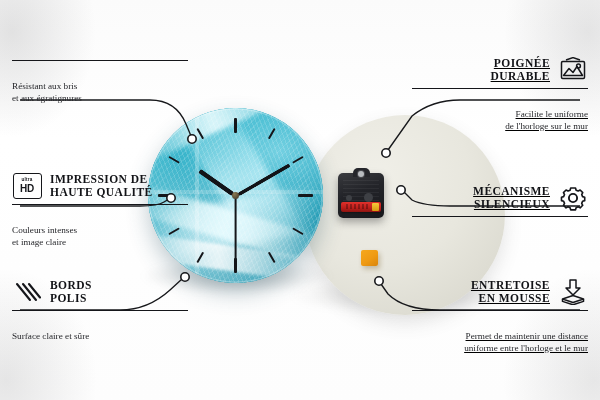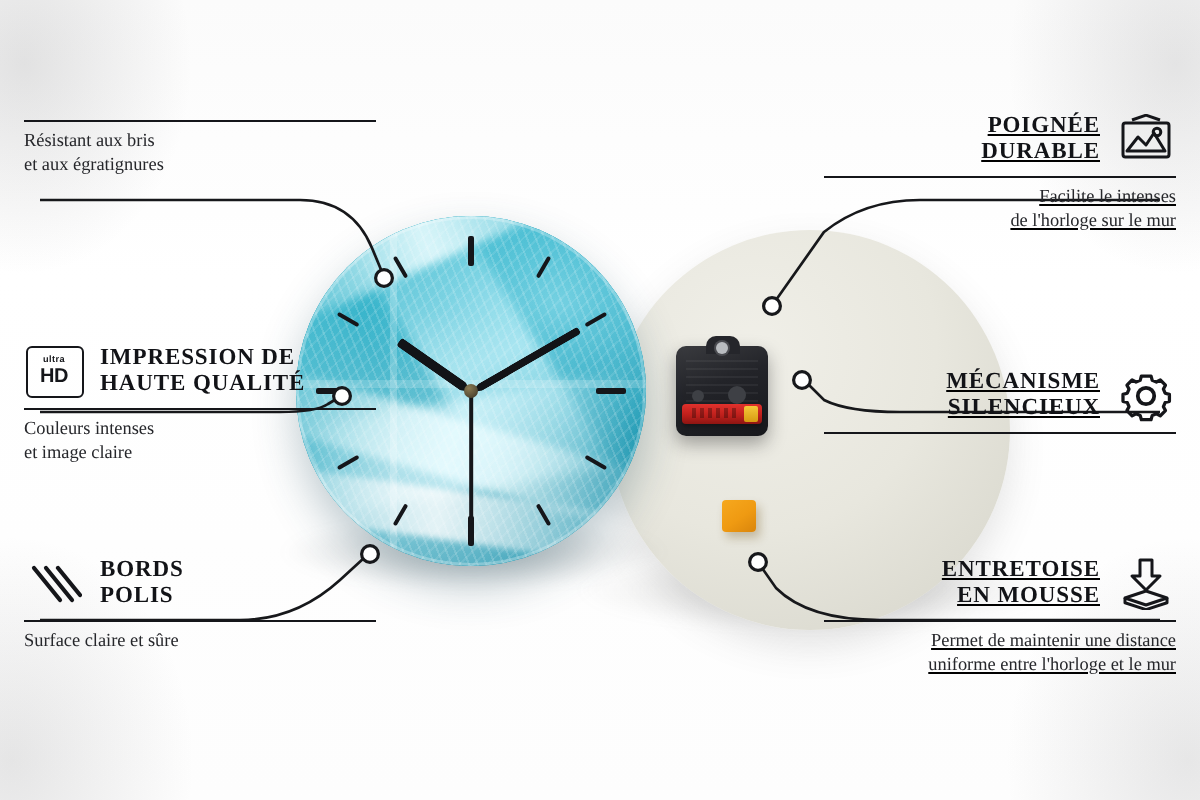--- a/index.html
+++ b/index.html
@@ -143,21 +143,21 @@
   .head{display:flex;align-items:center;gap:8px;}
   .feat.right .head{flex-direction:row-reverse;}
   .title{
     font-family:"Liberation Serif",serif;font-weight:bold;color:#121317;
     font-size:11.5px;line-height:13.5px;letter-spacing:.45px;text-transform:uppercase;
     white-space:pre-line;
   }
   .rule{height:1.4px;background:#15161a;margin-top:4px;}
   .desc{
     font-family:"Liberation Serif",serif;color:#26272b;
-    font-size:9.2px;line-height:11.4px;margin-top:4px;white-space:pre-line;
+    font-size:9.2px;line-height:11.4px;margin-top:20px;white-space:pre-line;
   }
   .ico{width:30px;height:28px;flex:0 0 30px;display:flex;align-items:center;justify-content:center;}
   .ico svg{display:block;}
   .hdbox{
     width:27px;height:24px;border:1.6px solid #15161a;border-radius:3px;
     display:flex;flex-direction:column;align-items:center;justify-content:center;line-height:1;
   }
   .hdbox .u{font-family:"Liberation Sans",sans-serif;font-size:4.6px;font-weight:bold;letter-spacing:.2px;color:#15161a;}
   .hdbox .h{font-family:"Liberation Sans",sans-serif;font-size:10px;font-weight:bold;letter-spacing:-.2px;color:#15161a;margin-top:.5px;}
 </style>
@@ -289,21 +289,21 @@
             <rect x="3.5" y="4.5" width="23" height="17" rx="1.2"></rect>
             <path d="M5.5 18.5 L11 11.5 L15 15.5 L19 9.5 L24.5 18.5 Z"></path>
             <circle cx="20.5" cy="9" r="1.9"></circle>
           </g>
         </svg>
       </span>
       <span class="title">POIGNÉE
 DURABLE</span>
     </div>
     <div class="rule"></div>
-    <div class="desc">Facilite le intenses
+    <div class="desc">Facilite le uniforme
 de l'horloge sur le mur</div>
   </div>
 
   <div class="feat right" style="top:184px;">
     <div class="head">
       <span class="ico">
         <svg width="28" height="26" viewBox="0 0 28 26">
           <g fill="none" stroke="#15161a" stroke-width="1.9" stroke-linejoin="round" stroke-linecap="round">
             <path d="M11.2 1.9 h5.6 l.7 2.5 2.4 1.0 2.3-1.2 3.0 3.0 -1.2 2.3 1.0 2.4 2.5 .7 v4.0 l-2.5 .7 -1.0 2.4 1.2 2.3 -3.0 3.0 -2.3-1.2 -2.4 1.0 -.7 2.5 h-5.6 l-.7-2.5 -2.4-1.0 -2.3 1.2 -3.0-3.0 1.2-2.3 -1.0-2.4 -2.5-.7 v-4.0 l2.5-.7 1.0-2.4 -1.2-2.3 3.0-3.0 2.3 1.2 2.4-1.0 z" transform="scale(0.86) translate(2.4,1.6)"></path>
             <circle cx="14" cy="13" r="4.1"></circle>

